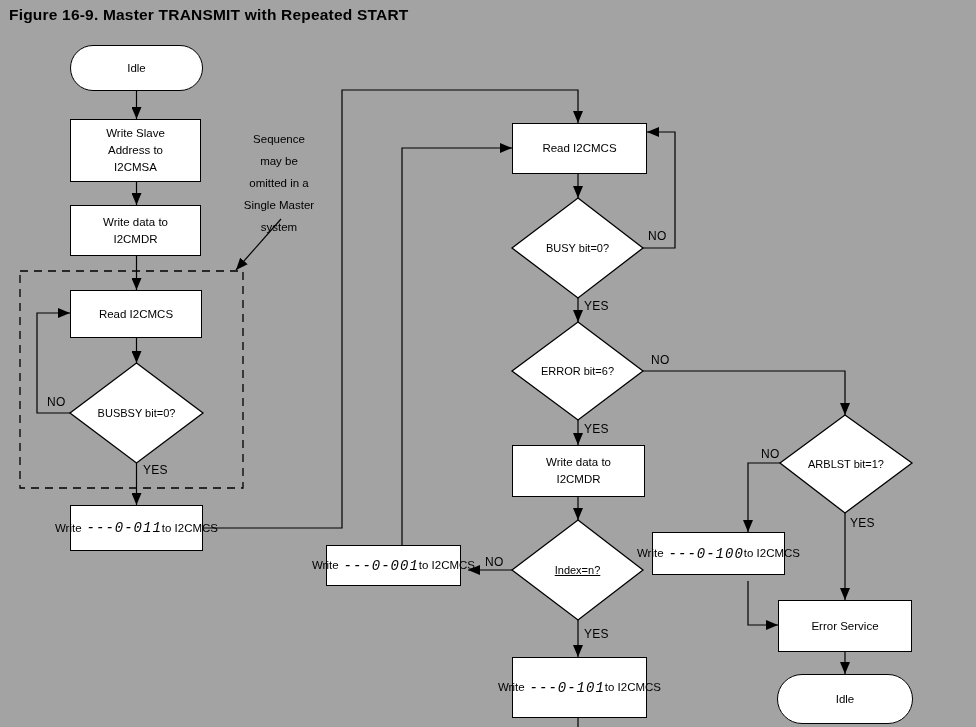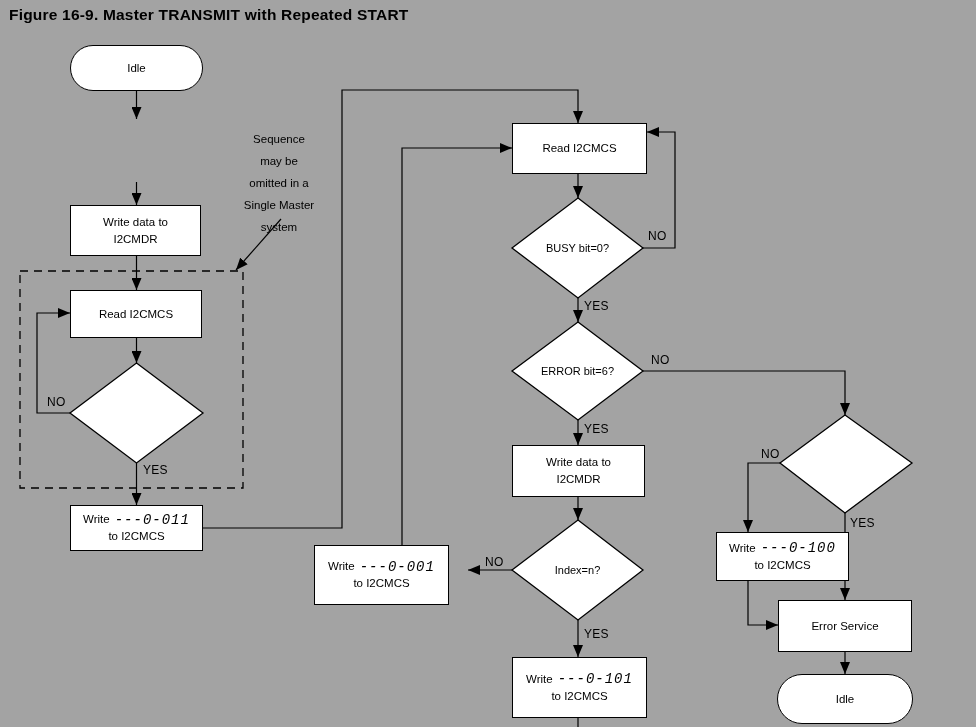--- a/index.html
+++ b/index.html
@@ -38,21 +38,21 @@
   .stadium { border: 1.4px solid #000000; border-radius: 25px; }
   .dlabel {            
     position: absolute;
     display: flex;
     align-items: center;
     justify-content: center;
     text-align: center;
     font-size: 11px;
     background: transparent;
   }
-  .vbox { flex-direction: column; }   
+  .vbox { flex-direction: row; }   
   .bline { white-space: nowrap; }
   .regval {
     font-family: "Liberation Mono", monospace;
     font-style: italic;
     font-size: 14px;
     letter-spacing: 1px;
     margin-left: 5px;
     position: relative;
     top: 0.5px;
   }
@@ -117,58 +117,63 @@
       <polygon points="136.5,363 203,413 136.5,463 70,413"></polygon>
       <polygon points="578,198 643,248 578,298 512,248"></polygon>
       <polygon points="578,322 643,371 578,420 512,371"></polygon>
       <polygon points="578,520 643,570 578,620 512,570"></polygon>
       <polygon points="845,415 912,463 845,513 780,463"></polygon>
     </g>
   </svg>
 
   <div class="node stadium" style="left:70px; top:45px; width:133px; height:46px;">Idle</div>
 
+  <div class="node box" style="left:70px; top:119px; width:131px; height:63px;">Write Slave
+Address to
+I2CMSA</div>
 
   <div class="node box" style="left:70px; top:205px; width:131px; height:51px;">Write data to
 I2CMDR</div>
 
   <div class="node box" style="left:70px; top:290px; width:132px; height:48px;">Read I2CMCS</div>
 
   <div class="node box vbox" style="left:70px; top:505px; width:133px; height:46px;">
     <div class="bline"><span>Write</span><span class="regval">---0-011</span></div>
     <div class="bline">to I2CMCS</div>
   </div>
 
   <div class="node box" style="left:512px; top:123px; width:135px; height:51px;">Read I2CMCS</div>
 
   <div class="node box" style="left:512px; top:445px; width:133px; height:52px;">Write data to
 I2CMDR</div>
 
-  <div class="node box vbox" style="left:314px; top:545px; width:135px; height:60px;">
+  <div class="node box vbox" style="left:326px; top:545px; width:135px; height:41px;">
     <div class="bline"><span>Write</span><span class="regval">---0-001</span></div>
     <div class="bline">to I2CMCS</div>
   </div>
 
   <div class="node box vbox" style="left:512px; top:657px; width:135px; height:61px;">
     <div class="bline"><span>Write</span><span class="regval">---0-101</span></div>
     <div class="bline">to I2CMCS</div>
   </div>
 
-  <div class="node box vbox" style="left:716px; top:532px; width:133px; height:49px;text-align:right;">
+  <div class="node box vbox" style="left:652px; top:532px; width:133px; height:43px;text-align:right;">
     <div class="bline"><span>Write</span><span class="regval">---0-100</span></div>
     <div class="bline">to I2CMCS</div>
   </div>
 
   <div class="node box" style="left:778px; top:600px; width:134px; height:52px;text-align:right;">Error Service</div>
 
   <div class="node stadium" style="left:777px; top:674px; width:136px; height:50px;">Idle</div>
 
+  <div class="dlabel" style="left:70px; top:363px; width:133px; height:100px;">BUSBSY bit=0?</div>
   <div class="dlabel" style="left:512px; top:198px; width:131px; height:100px;">BUSY bit=0?</div>
   <div class="dlabel" style="left:512px; top:322px; width:131px; height:98px;">ERROR bit=6?</div>
-  <div class="dlabel" style="left:512px; top:520px; width:131px; height:100px;">Index=n?</div>
+  <div class="dlabel" style="left:512px; top:520px; width:131px; height:100px;text-decoration:underline;">Index=n?</div>
+  <div class="dlabel" style="left:780px; top:415px; width:132px; height:98px;">ARBLST bit=1?</div>
 
   <span class="edge-label" style="left:47px;  top:395px;">NO</span>
   <span class="edge-label" style="left:143px; top:463px;">YES</span>
   <span class="edge-label" style="left:648px; top:229px;">NO</span>
   <span class="edge-label" style="left:584px; top:299px;">YES</span>
   <span class="edge-label" style="left:651px; top:353px;">NO</span>
   <span class="edge-label" style="left:584px; top:422px;">YES</span>
   <span class="edge-label" style="left:485px; top:555px;">NO</span>
   <span class="edge-label" style="left:584px; top:627px;">YES</span>
   <span class="edge-label" style="left:761px; top:447px;">NO</span>

